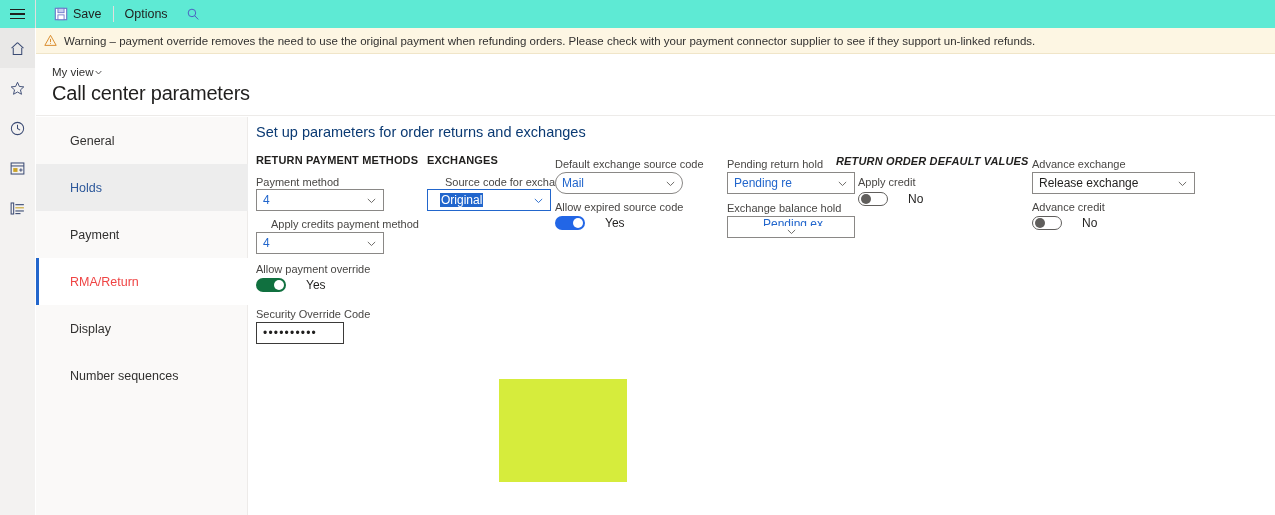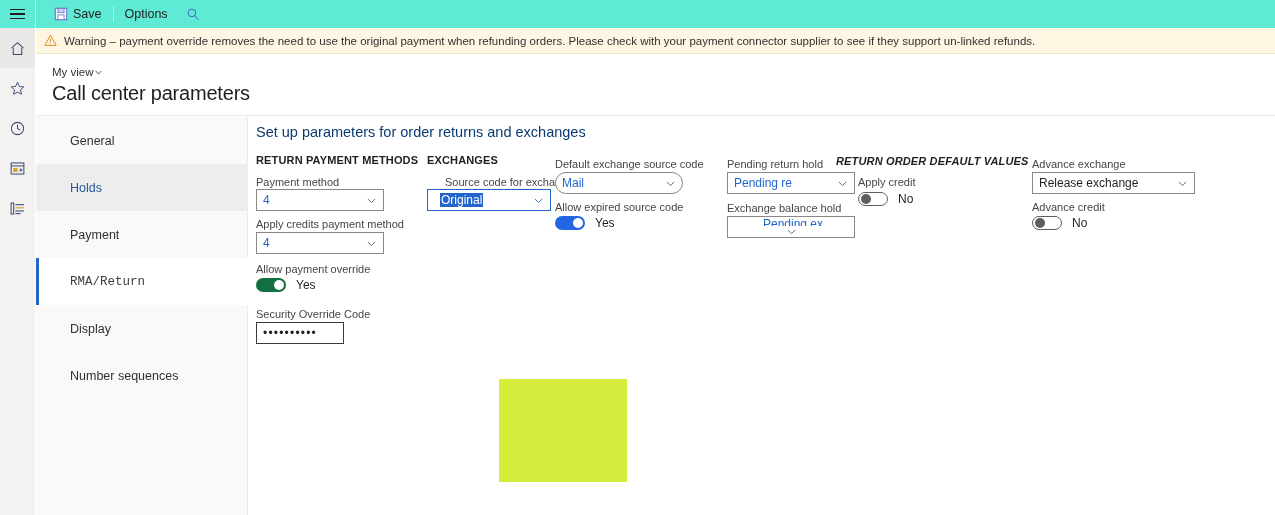--- a/index.html
+++ b/index.html
@@ -73,21 +73,21 @@
   .leftpane {
     position: absolute; left: 36px; top: 117px; width: 212px; height: 398px;
     background: #faf9f8; border-right: 1px solid #edebe9;
   }
   .tab {
     position: relative; width: 212px; height: 47px;
     display: flex; align-items: center; padding-left: 34px;
     font-size: 12.5px; color: #323130; cursor: pointer;
   }
   .tab.hover { background: #ededed; color: #2b579a; }
-  .tab.selected { background: #ffffff; color: #404040; font-family: Liberation Mono, monospace; }
+  .tab.selected { background: #ffffff; color: #ef4444; }
   .tab.selected::before {
     content: ""; position: absolute; left: 0; top: 0; width: 3px; height: 47px;
     background: #2266cc;
   }
 
   .rightpane {
     position: absolute; left: 249px; top: 117px; width: 1026px; height: 398px;
     background: #ffffff;
   }
   .section-title {
@@ -121,21 +121,21 @@
   .chev { width: 11px; height: 11px; flex: 0 0 auto; margin-right: 4px; }
 
   .pwdbox {
     position: absolute; height: 22px; background: #fff;
     border: 1px solid #3b3a39; display: flex; align-items: center;
     padding: 0 6px; font-size: 12px; color: #201f1e; letter-spacing: 1.2px;
     cursor: text;
   }
 
   .toggle-wrap {
-    position: absolute; display: flex; align-items: center; gap: 10px; text-align: center;
+    position: absolute; display: flex; align-items: center; gap: 20px; text-align: center;
   }
   .switch {
     width: 30px; height: 14px; border-radius: 7px; position: relative;
     cursor: pointer; flex: 0 0 auto;
   }
   .switch .knob {
     position: absolute; top: 2px; width: 10px; height: 10px;
     border-radius: 50%; background: #fff;
   }
   .switch.on { background: #2266e6; }
@@ -271,21 +271,21 @@
     <div class="grouphead" style="left:7px; top:37px;">RETURN PAYMENT METHODS</div>
 
     <div class="fieldlabel" style="left:7px; top:59px;">Payment method</div>
     <div class="combo" style="left:7px; top:72px; width:128px;">
       <span class="val">4</span>
       <svg class="chev" viewBox="0 0 12 12">
         <path d="M2 4.3 L6 8.2 L10 4.3" fill="none" stroke="#605e5c" stroke-width="1"></path>
       </svg>
     </div>
 
-    <div class="fieldlabel" style="left:7px; top:101px;">Apply credits payment method</div>
+    <div class="fieldlabel" style="left:22px; top:101px;">Apply credits payment method</div>
     <div class="combo" style="left:7px; top:115px; width:128px;">
       <span class="val">4</span>
       <svg class="chev" viewBox="0 0 12 12">
         <path d="M2 4.3 L6 8.2 L10 4.3" fill="none" stroke="#605e5c" stroke-width="1"></path>
       </svg>
     </div>
 
     <div class="fieldlabel" style="left:7px; top:146px;">Allow payment override</div>
     <div class="toggle-wrap" style="left:7px; top:161px;">
       <div class="switch on green">

